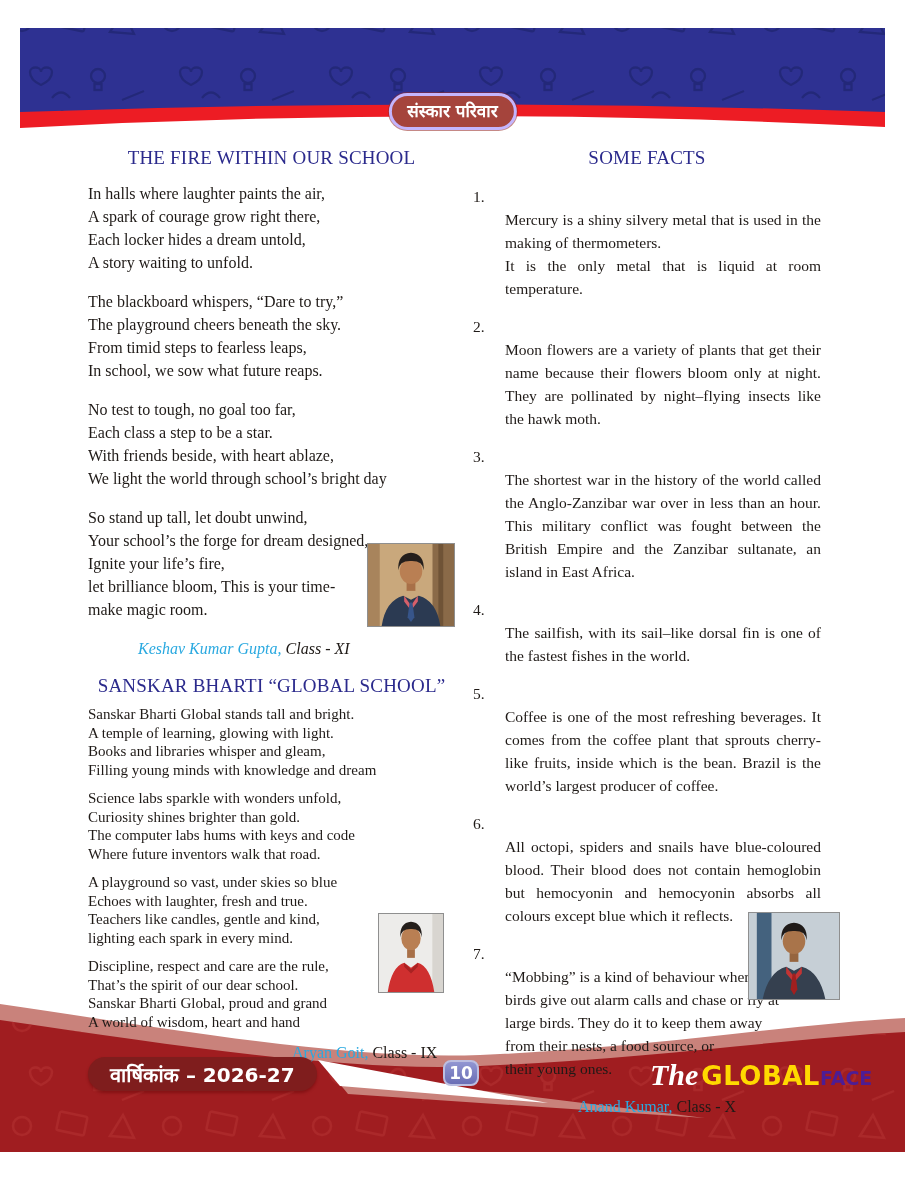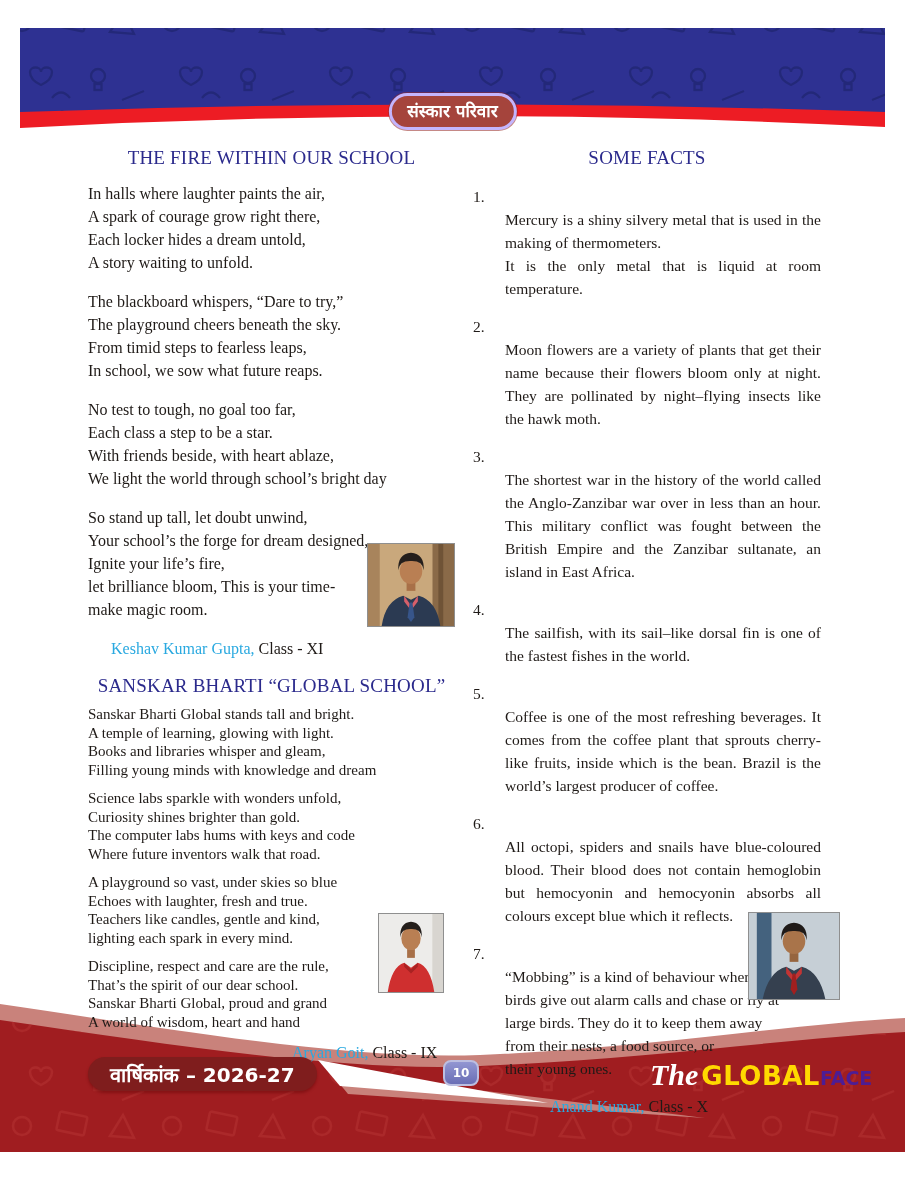--- a/index.html
+++ b/index.html
@@ -20,23 +20,23 @@
   .col-right{left:473px;width:348px;}
 
   .sec-title{margin:0 0 13px;font-size:19px;font-weight:normal;color:#2b2a8c;
     text-align:center;letter-spacing:.2px;}
   .stanza{white-space:pre-line;font-size:16px;line-height:23px;margin:0 0 16px;}
   .poem2{margin-top:15px;}
   .poem2 .sec-title{margin-bottom:8px;}
   .poem2 .stanza{font-size:15px;line-height:18.5px;margin:0 0 10px;}
   .author-line{font-size:16px;line-height:23px;margin:6px 0 0;}
   .author-line .author-name{color:#2aa9e0;}
-  .author-1{margin-left:23px;}
+  .author-1{margin-left:50px;font-style:italic;}
   .author-2{margin-left:204px;margin-top:4px;}
-  .author-3{margin-left:77px;margin-top:8px;}
+  .author-3{margin-left:105px;margin-top:8px;}
 
   .facts-title{margin-bottom:16px;}
   .fact{position:relative;padding-left:32px;margin:0 0 15px;font-size:15.5px;
     line-height:23px;text-align:justify;white-space:pre-line;}
   .fact-number{position:absolute;left:0;top:0;white-space:nowrap;}
 
   
   .photo{position:absolute;z-index:4;border:1px solid #8f8f8f;box-sizing:border-box;background:#ddd;}
   .photo svg{display:block;width:100%;height:100%;}
   .photo-1{left:367px;top:543px;width:88px;height:84px;}
@@ -45,21 +45,21 @@
 
   
   .footer-svg{position:absolute;left:0;top:1000px;z-index:2;}
   .annual-badge{position:absolute;left:88px;top:1057px;z-index:6;height:34px;
     display:flex;align-items:center;background:#7f1d1d;color:#fff;border-radius:18px;
     padding:0 22px;font-family:"DejaVu Sans", sans-serif;font-weight:bold;font-size:20px;
     box-shadow:0 2px 3px rgba(90,0,0,.4);white-space:nowrap;}
   .page-badge{position:absolute;left:443px;top:1060px;z-index:6;width:36px;height:26px;
     display:flex;align-items:center;justify-content:center;
     background:linear-gradient(#9296d2,#6a6eb5);border:2px solid #bcbee0;border-radius:8px;
-    font-family:"DejaVu Sans", sans-serif;font-weight:bold;font-size:12px;color:#fff;box-sizing:border-box;}
+    font-family:"DejaVu Sans", sans-serif;font-weight:bold;font-size:17px;color:#fff;box-sizing:border-box;}
   .logo{position:absolute;left:650px;top:1058px;z-index:6;display:flex;align-items:baseline;}
   .logo-the{font-family:Liberation Serif, serif;font-style:italic;font-weight:bold;
     font-size:30px;color:#fff;margin-right:3px;}
   .logo-global{font-family:"DejaVu Sans", sans-serif;font-weight:bold;font-size:26px;
     color:#ffd900;letter-spacing:.5px;text-align:right;}
   .logo-face{font-family:"DejaVu Sans", sans-serif;font-weight:bold;font-size:19px;color:#4c1d95;}
 </style>
 </head>
 <body>
 

